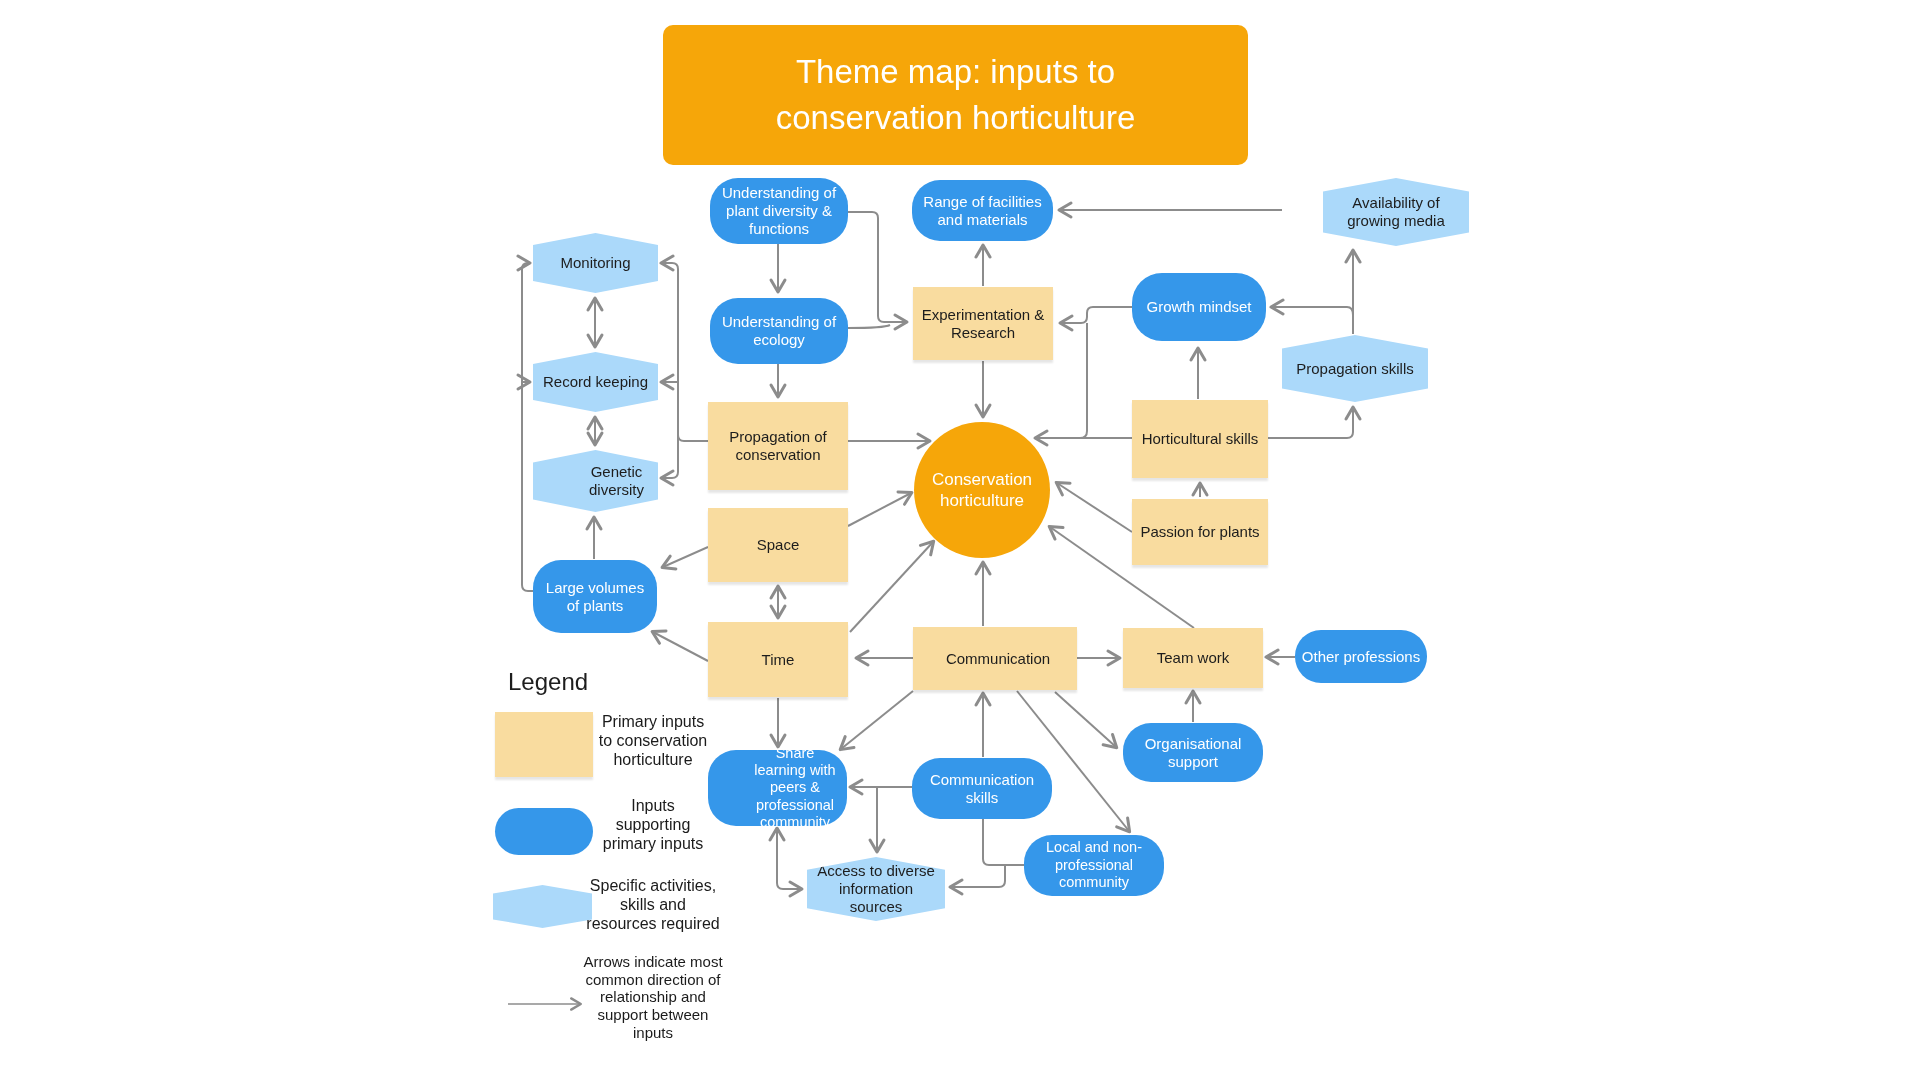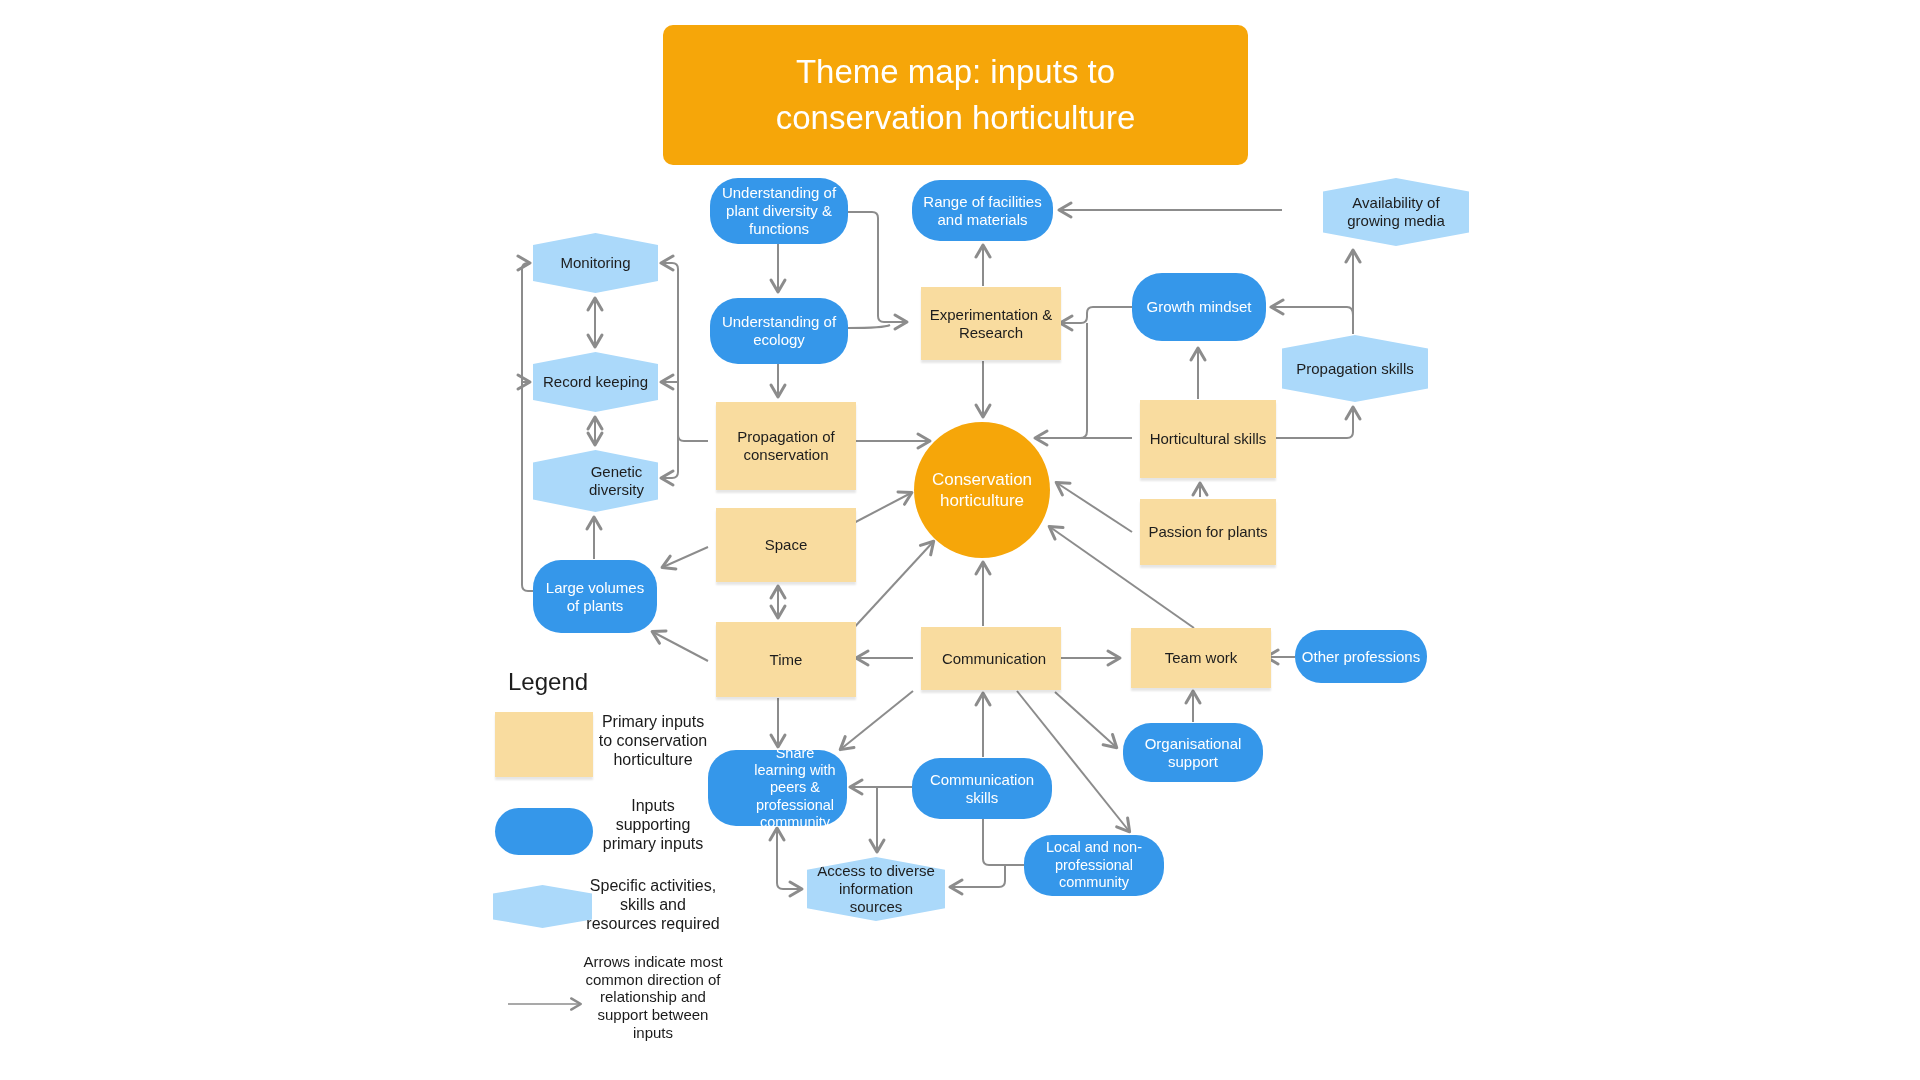--- a/index.html
+++ b/index.html
@@ -1,20 +1,20 @@
 <!DOCTYPE html>
 <html><head>
 <meta charset="utf-8">
 <style>
   html,body{margin:0;padding:0;background:#ffffff;}
   #stage{position:relative;width:1920px;height:1080px;background:#ffffff;overflow:hidden;
          font-family:"Liberation Sans",sans-serif;}
   .node{position:absolute;display:flex;align-items:center;justify-content:center;
         text-align:center;font-size:15px;line-height:1.2;color:#1d1d1d;box-sizing:border-box;padding:4px 6px;}
-  .tan{background:#F9DC9F;box-shadow:0 3px 2px rgba(0,0,0,0.10);margin-left:8px;}
+  .tan{background:#F9DC9F;box-shadow:0 3px 2px rgba(0,0,0,0.10);}
   .blue{background:#3597EA;color:#ffffff;border-radius:28px;}
   .hex{background:#ABD9FA;clip-path:polygon(0% 20%,50% 0%,100% 20%,100% 80%,50% 100%,0% 80%);}
   .circle-node{position:absolute;border-radius:50%;background:#F6A609;color:#ffffff;
         display:flex;align-items:center;justify-content:center;text-align:center;
         font-size:17px;line-height:1.25;}
   #title-box{position:absolute;left:663px;top:25px;width:585px;height:140px;background:#F6A609;
         border-radius:10px;color:#ffffff;font-size:33px;line-height:1.4;display:flex;
         align-items:center;justify-content:center;text-align:center;padding:0 40px;box-sizing:border-box;}
   #arrow-layer{position:absolute;left:0;top:0;pointer-events:none;}
   .legend-title{position:absolute;left:508px;top:668px;font-size:24px;color:#1d1d1d;}
@@ -142,21 +142,21 @@
   <div class="node blue" style="left:708px;top:750px;width:139px;height:76px;font-size:14.5px;padding-left:41px;">Share learning with peers &amp; professional community</div>
   <div class="node blue" style="left:912px;top:758px;width:140px;height:61px;">Communication skills</div>
   <div class="node blue" style="left:1024px;top:835px;width:140px;height:61px;font-size:14.5px;">Local and non-professional community</div>
 
   <div class="node tan" style="left:913px;top:287px;width:140px;height:73px;">Experimentation &amp; Research</div>
   <div class="node tan" style="left:708px;top:402px;width:140px;height:88px;">Propagation of conservation</div>
   <div class="node tan" style="left:1132px;top:400px;width:136px;height:78px;">Horticultural skills</div>
   <div class="node tan" style="left:1132px;top:499px;width:136px;height:66px;">Passion for plants</div>
   <div class="node tan" style="left:708px;top:508px;width:140px;height:74px;">Space</div>
   <div class="node tan" style="left:708px;top:622px;width:140px;height:75px;">Time</div>
-  <div class="node tan" style="left:913px;top:627px;width:140px;height:63px;padding-left:12px;">Communication</div>
+  <div class="node tan" style="left:913px;top:627px;width:164px;height:63px;padding-left:12px;">Communication</div>
   <div class="node tan" style="left:1123px;top:628px;width:140px;height:60px;">Team work</div>
 
   <div class="node hex" style="left:533px;top:233px;width:125px;height:60px;">Monitoring</div>
   <div class="node hex" style="left:533px;top:352px;width:125px;height:60px;">Record keeping</div>
   <div class="node hex" style="left:533px;top:450px;width:125px;height:62px;padding-left:48px;">Genetic diversity</div>
   <div class="node hex" style="left:1323px;top:178px;width:146px;height:68px;">Availability of growing media</div>
   <div class="node hex" style="left:1282px;top:335px;width:146px;height:67px;">Propagation skills</div>
   <div class="node hex" style="left:807px;top:857px;width:138px;height:64px;">Access to diverse information sources</div>
 
   <div class="legend-title">Legend</div>

